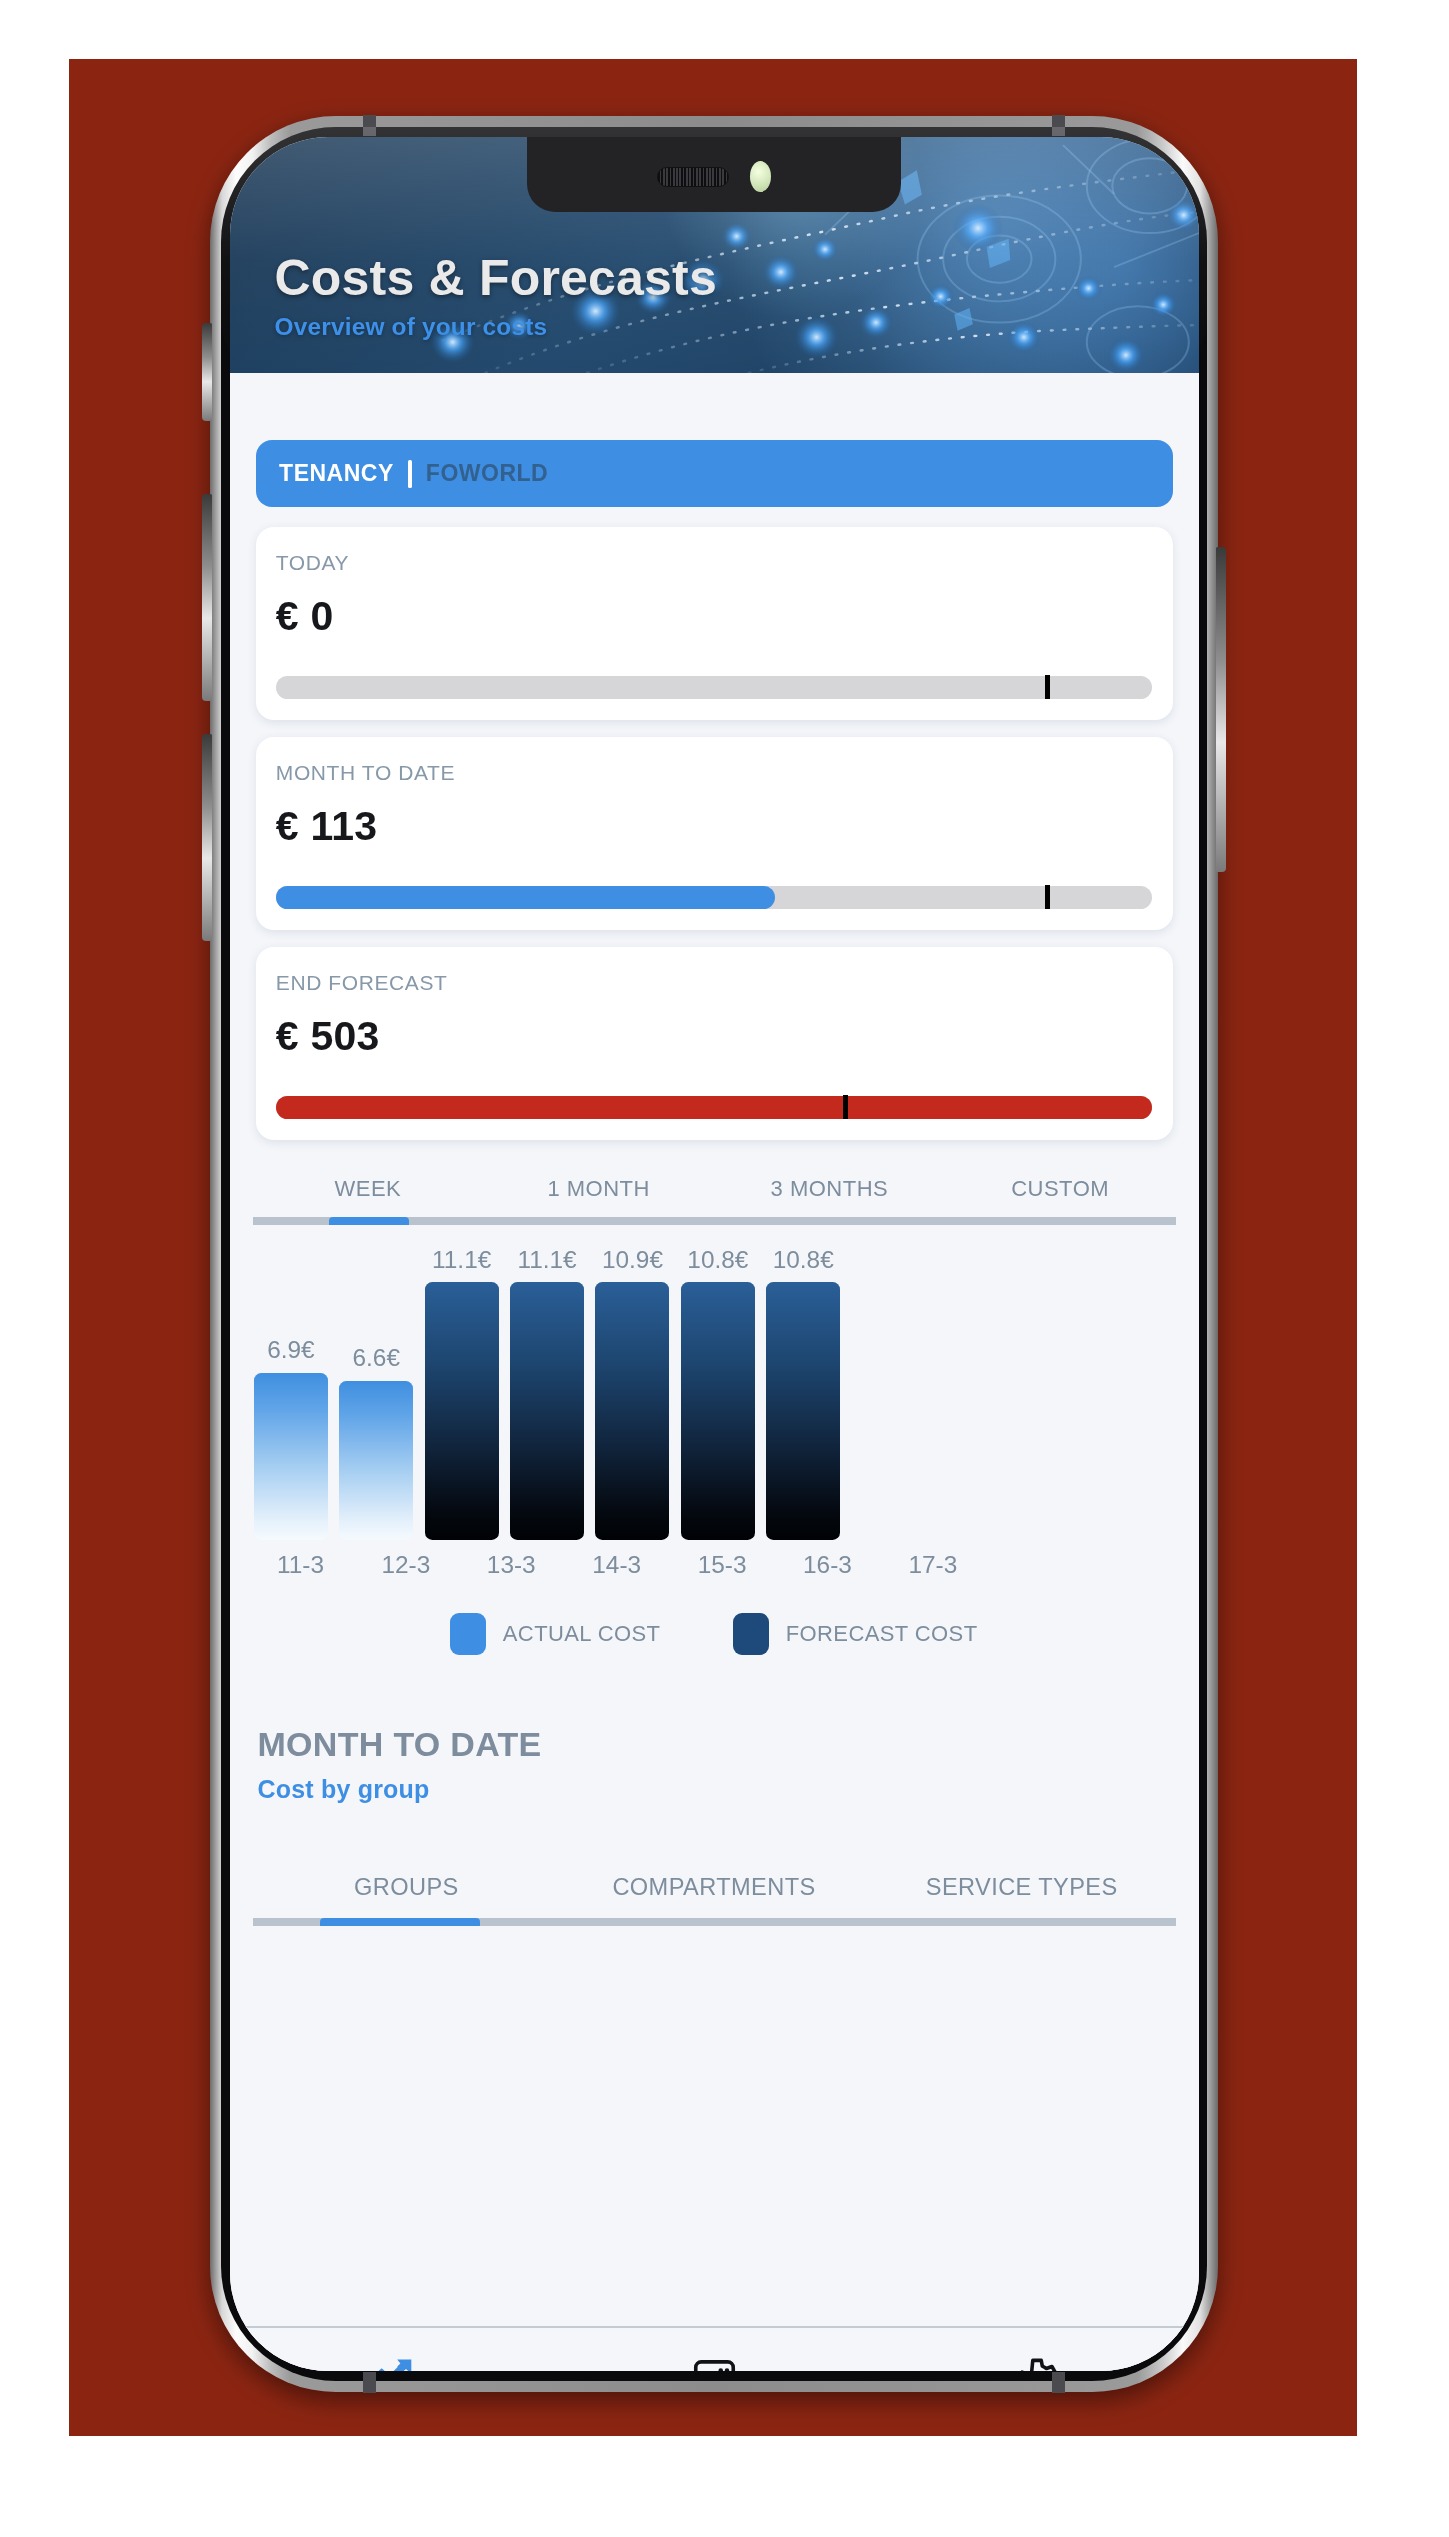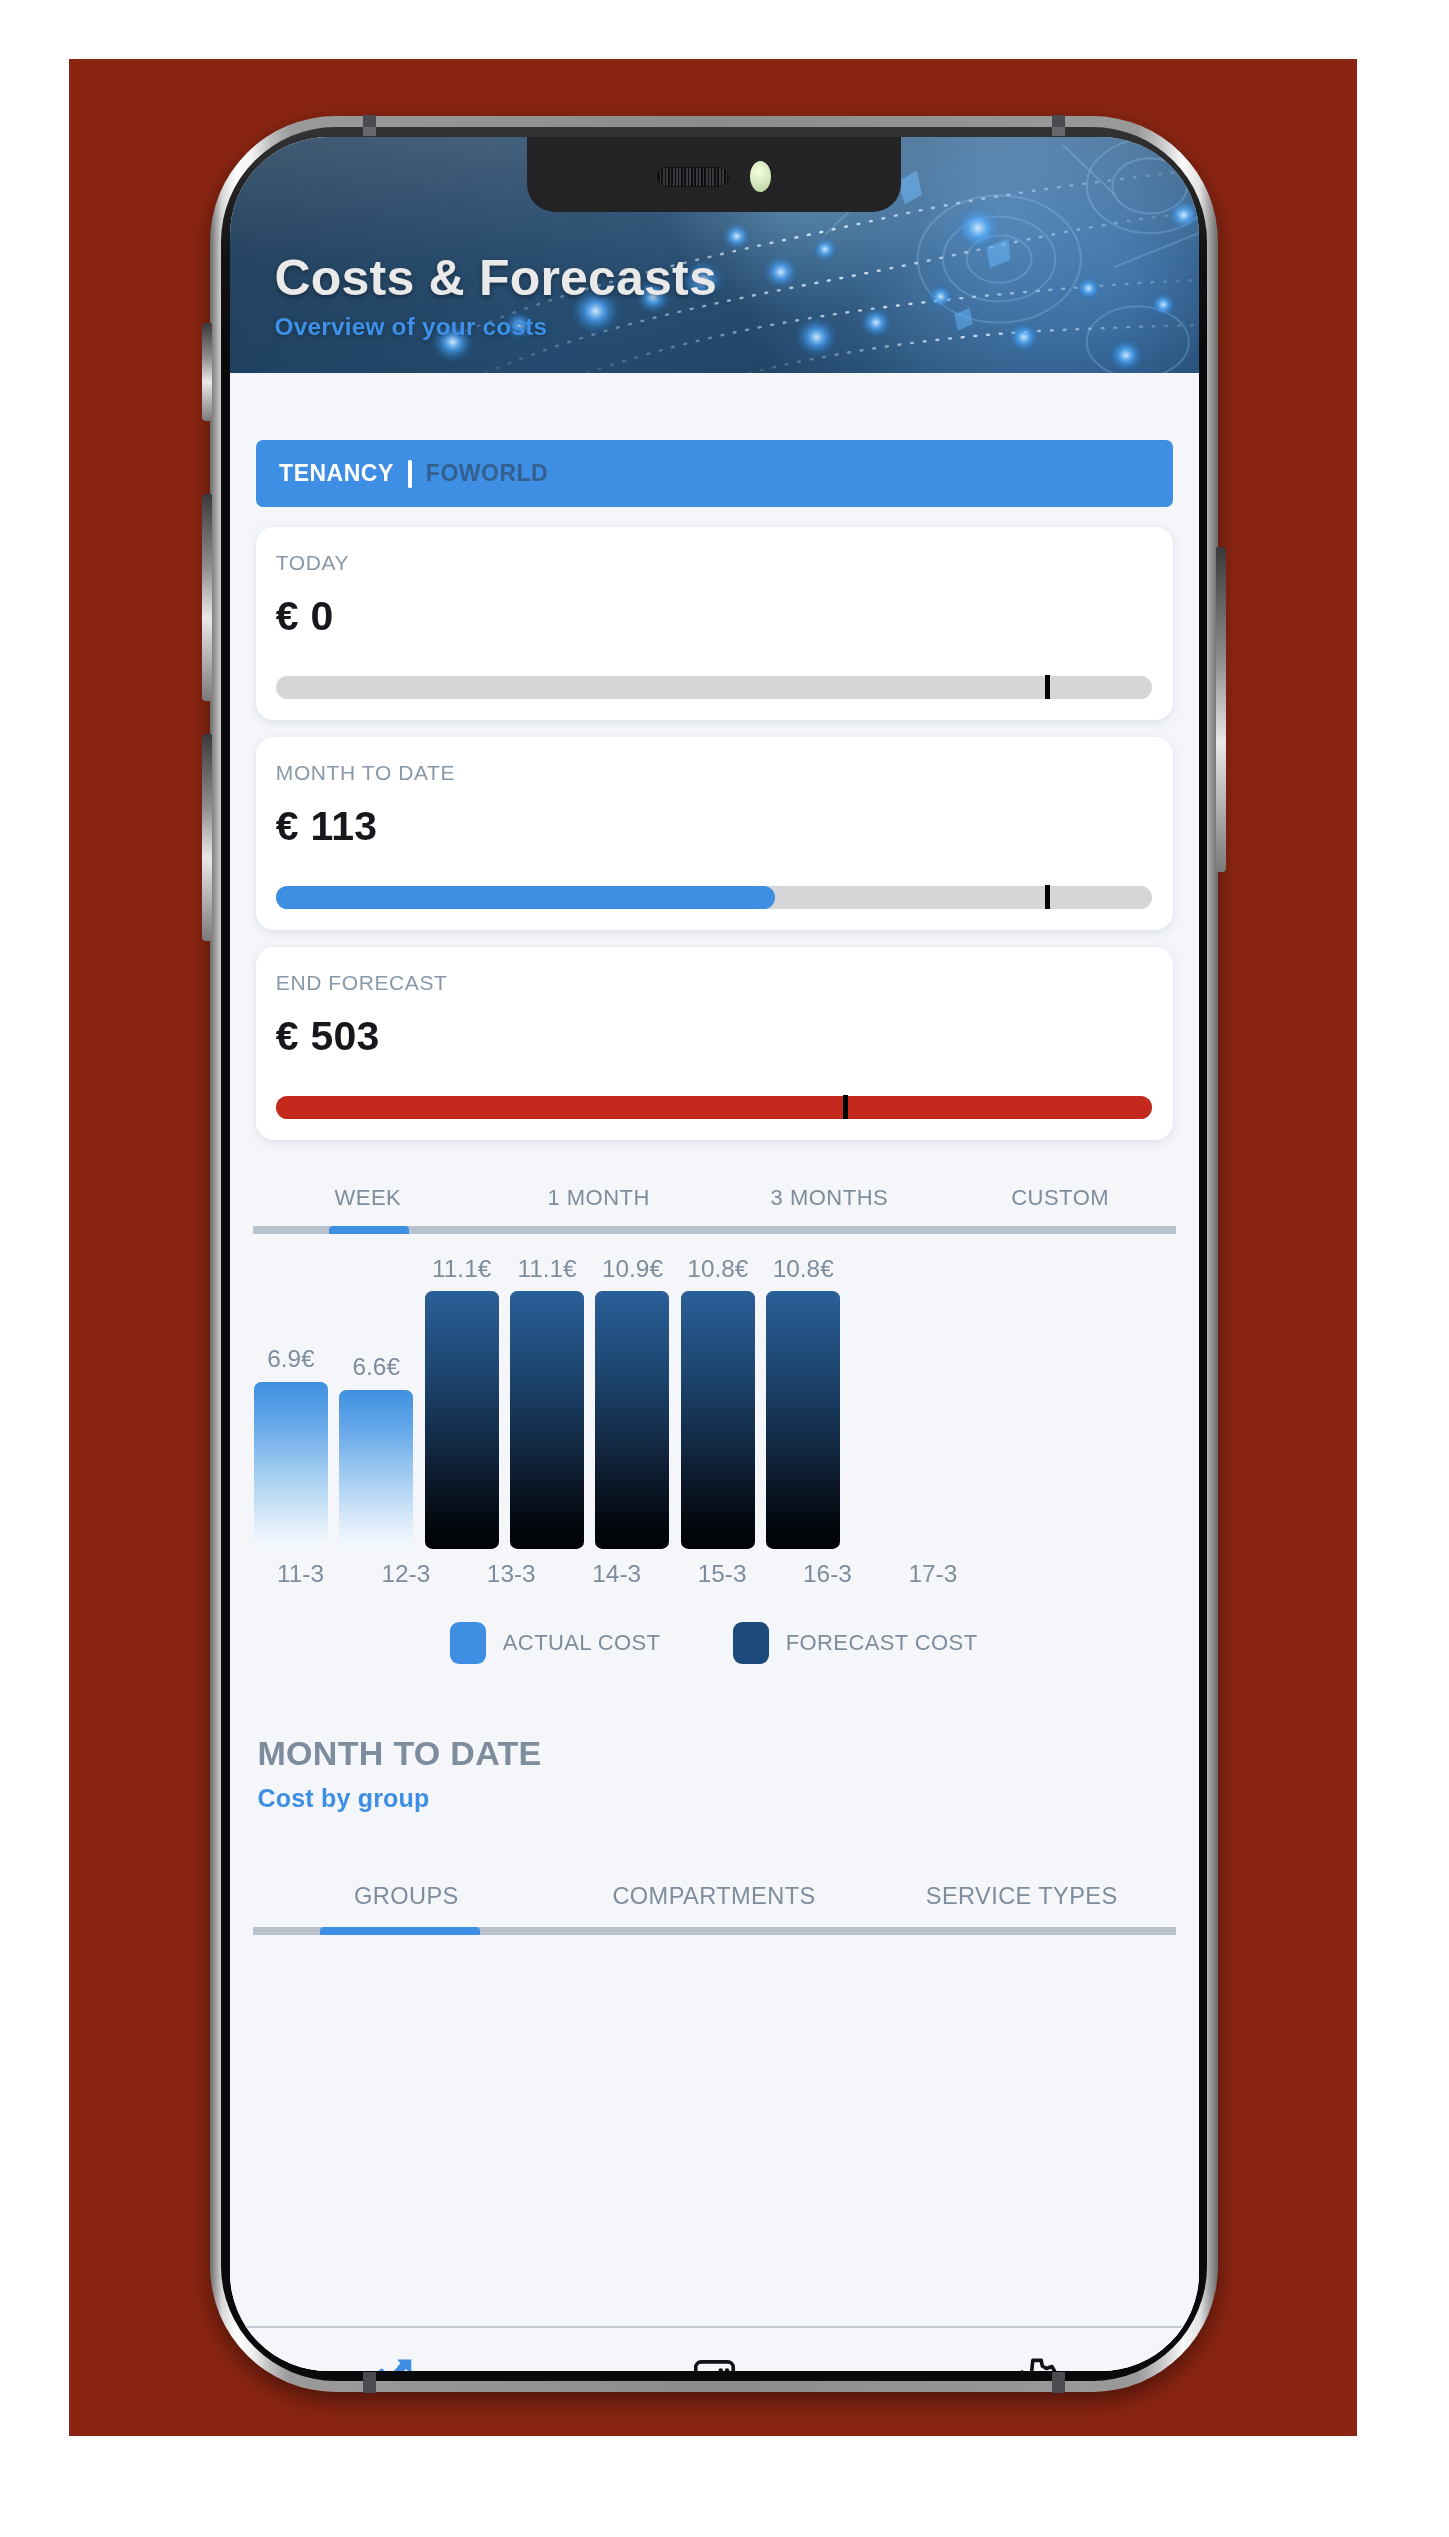--- a/index.html
+++ b/index.html
@@ -177,21 +177,21 @@
   .app-body {
     background: #f4f6fa;
     padding: 0 0 0 0;
     height: calc(100% - 236px);
     position: relative;
   }
 
   .tenancy-bar {
     margin: 67px 26px 0 26px;
     height: 67px;
-    border-radius: 7px;
+    border-radius: 16px;
     background: #3e8ee4;
     display: flex;
     align-items: center;
     padding-left: 23.6px;
     gap: 14px;
   }
   .tenancy-label {
     font-size: 23px; font-weight: 700; color: #ffffff; letter-spacing: 0.5px;
   }
   .tenancy-div {
@@ -260,21 +260,20 @@
     position: relative;
   }
   .tab {
     flex: 1;
     text-align: center;
     font-size: 22px;
     letter-spacing: 0.5px;
     color: #7d8d9d;
     padding-bottom: 23px;
     white-space: nowrap;
-    margin-top: 9px;
   }
   .tab-track {
     position: absolute;
     left: 0; right: 0; bottom: 0;
     height: 7.3px;
     background: #b9c3cd;
   }
   .tab-ind {
     position: absolute;
     bottom: 0;

